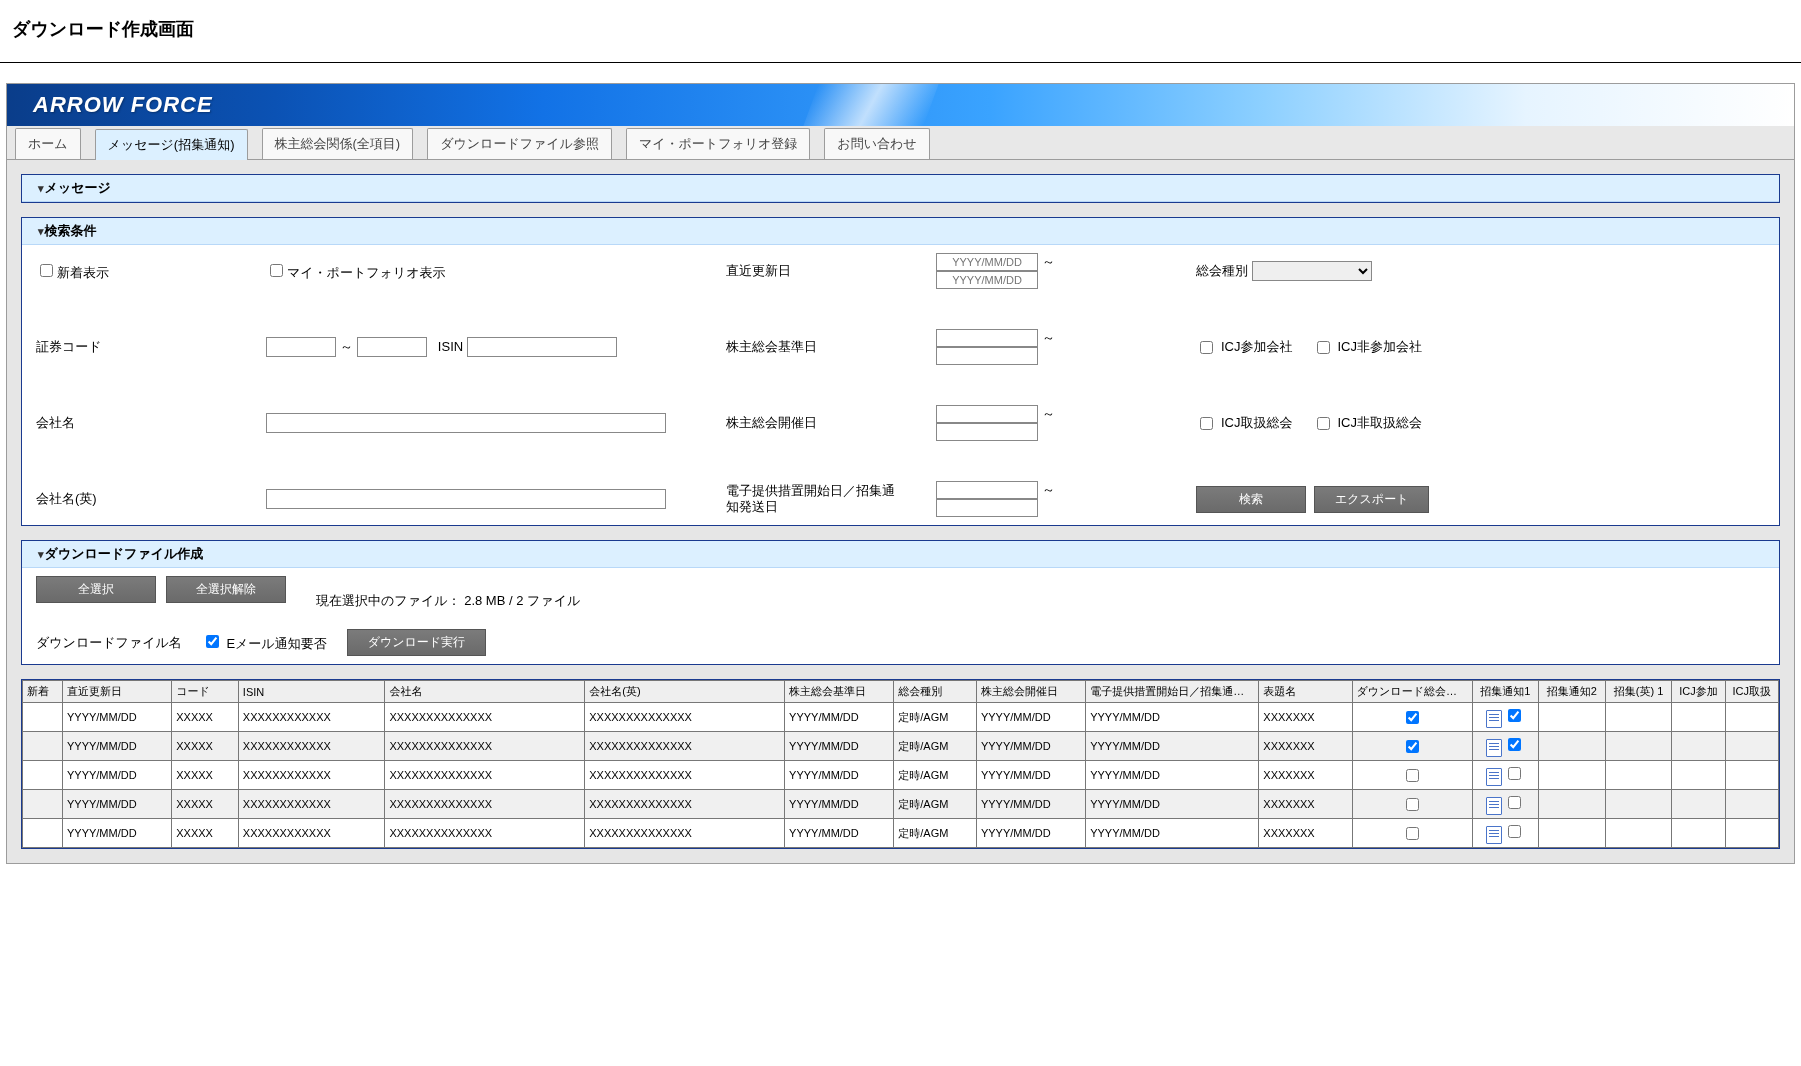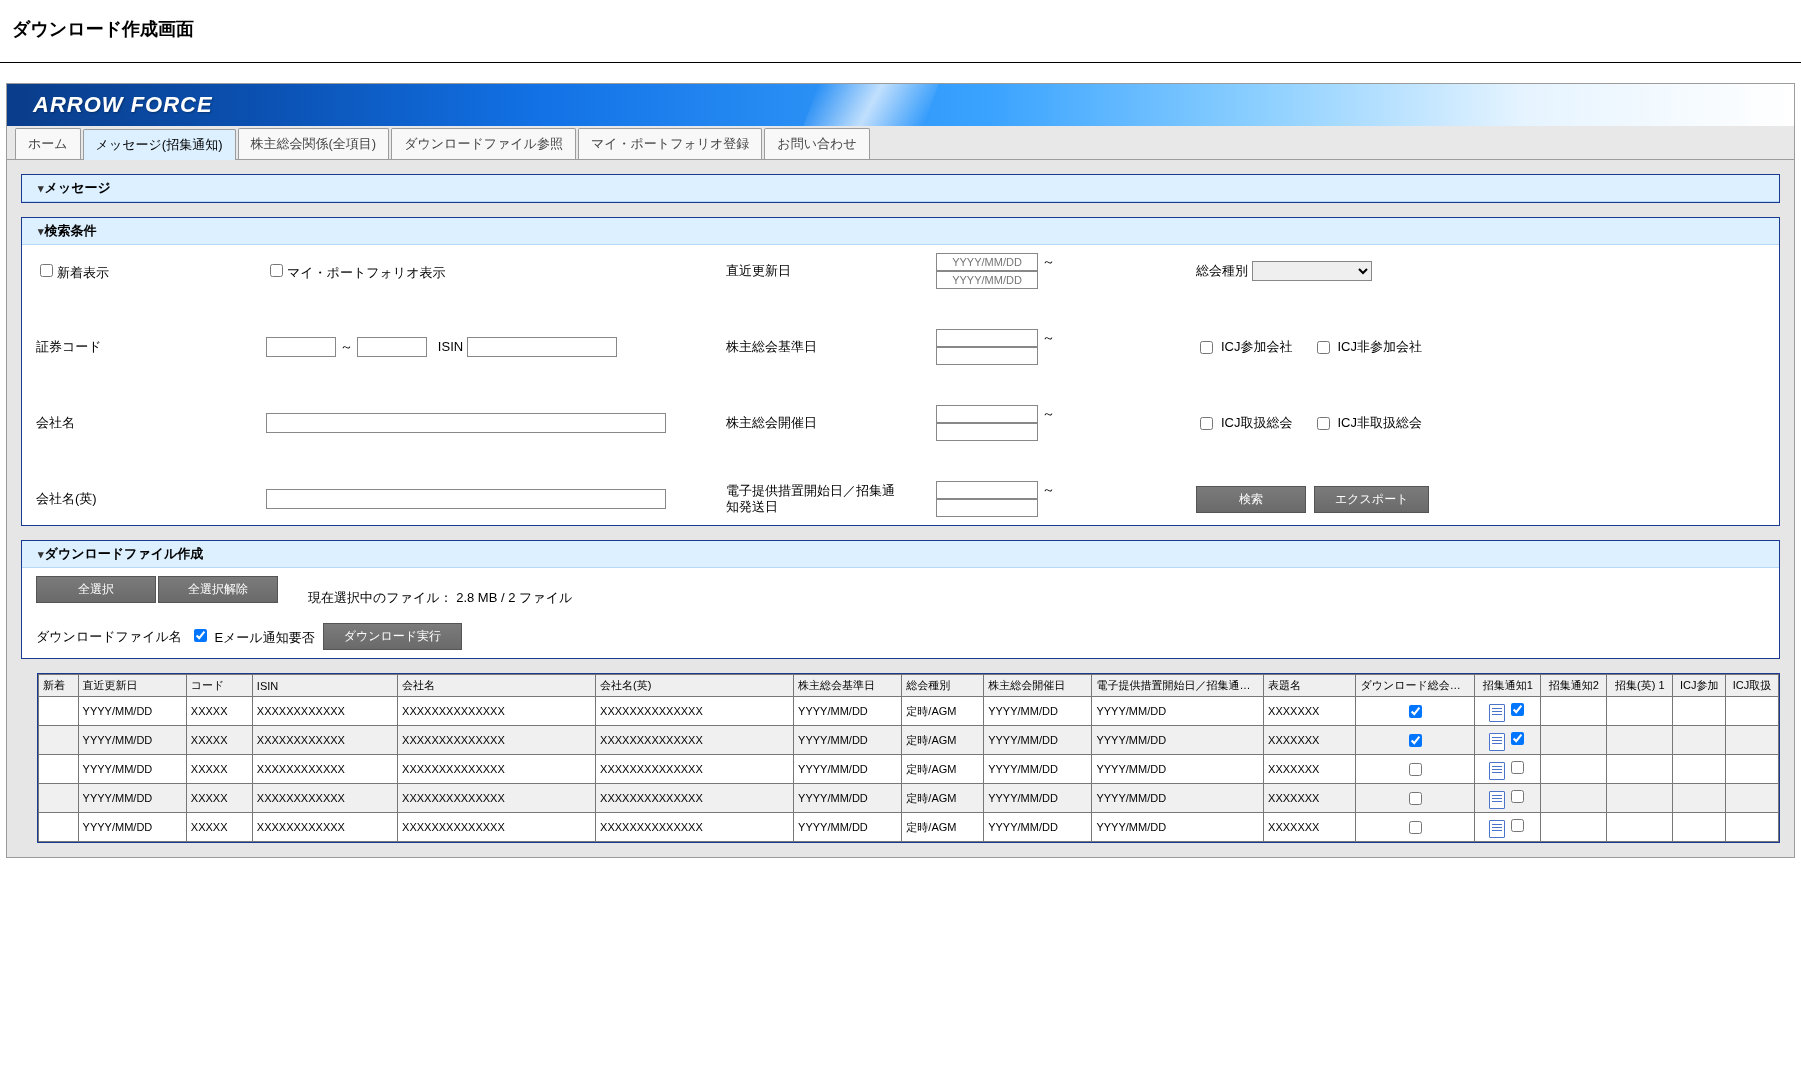--- a/index.html
+++ b/index.html
@@ -3,44 +3,44 @@
 <meta charset="utf-8">
 <style>
   body { margin:0; font-family:"Meiryo","Hiragino Kaku Gothic Pro",sans-serif; font-size:13px; color:#000; background:#fff; }
   .page-title { font-size:18px; font-weight:bold; padding:17px 12px; }
   .rule { border-top:1px solid #000; margin:4px 0 20px 0; }
   .app-frame { border:1px solid #9C9C9C; margin:0 6px; }
   .banner { height:42px; background:linear-gradient(90deg,#0a3d8a 0%,#0b52b4 15%,#1272e6 30%,#3aa3ff 55%,#8bcfff 70%,#e6f4ff 85%,#ffffff 100%); display:flex; align-items:center; padding-left:26px; position:relative; overflow:hidden; }
   .banner-text { color:#fff; font-size:22px; font-weight:bold; font-style:italic; letter-spacing:1px; text-shadow:1px 1px 2px rgba(0,0,0,.3); }
   .banner::after{content:"";position:absolute;left:45%;top:0;bottom:0;width:120px;background:linear-gradient(100deg,rgba(255,255,255,0) 0%,rgba(255,255,255,.7) 50%,rgba(255,255,255,0) 100%);transform:skewX(-20deg);}
   .tabs { display:flex; border-bottom:1px solid #9C9C9C; background:#E8E8E8; padding-left:8px; }
-  .tab { padding:6px 12px; border:1px solid #9C9C9C; border-bottom:none; background:#F8F8F8; margin-right:2px; margin-top:2px; cursor:pointer; color:#444; border-radius:2px 2px 0 0;}
+  .tab { padding:6px 12px; border:1px solid #9C9C9C; border-bottom:none; background:#F8F8F8; margin-right:14px; margin-top:2px; cursor:pointer; color:#444; border-radius:2px 2px 0 0;}
   .tab.active { background:#DCF0FF; color:#000; position:relative; top:1px; }
   .content { background:#E6E6E6; padding:14px; }
   .panel { background:#fff; border:1px solid #1A3A8F; margin-bottom:14px; }
   .panel-header { background:#DCF0FF; padding:4px 16px; font-weight:bold; border-bottom:1px solid #B8D8F8; }
   .panel-header::before{ content:"▾ "; color:#333; font-size:11px; letter-spacing:-3px; margin-right:4px;}
   .panel-body { padding:8px 14px; }
   input.tf { border:1px solid #888; padding:2px 4px; font-size:12px; }
   input.date { width:92px; border:1px solid #888; padding:2px 4px; font-size:11px; text-align:center; color:#555;}
   select.sel { border:1px solid #888; font-size:12px; padding:1px; width:120px;}
   .chk { margin-right:4px; }
   .tilde { margin:0 4px; }
   .btn-gray { background:linear-gradient(#7b7b7b,#6a6a6a); color:#fff; border:1px solid #555; padding:4px 20px; font-size:12px; cursor:pointer; }
-  .btn-row { display:flex; gap:2px; margin-bottom:16px; }
-  .dlname-row { display:flex; align-items:center; gap:8px; margin-top:4px; }
+  .btn-row { display:flex; gap:10px; margin-bottom:22px; }
+  .dlname-row { display:flex; align-items:center; gap:20px; margin-top:4px; }
   .dlname-row input.tf { width:410px; }
   table.data { width:100%; border-collapse:collapse; background:#fff; table-layout:fixed;}
   table.data th, table.data td { border:1px solid #777; padding:3px 4px; font-size:11px; text-align:left; overflow:hidden; white-space:nowrap; text-overflow:ellipsis;}
   table.data th { background:#EFEFEF; font-weight:normal; }
   table.data tr:nth-child(even) td{ background:#F0F0F0;}
   .center{text-align:center !important;}
   .doc-icon{display:inline-block;width:14px;height:16px;border:1px solid #4a74c9;border-radius:1px;position:relative;margin-right:2px;vertical-align:middle;background:#fff;}
   .doc-icon::before{content:"";position:absolute;left:2px;right:2px;top:3px;border-top:1px solid #4a74c9;box-shadow:0 3px 0 #4a74c9,0 6px 0 #4a74c9;}
-  .table-wrap{ border:1px solid #1A3A8F; background:#fff;margin-left:16px; }
+  .table-wrap{ border:1px solid #1A3A8F; background:#fff; }
   .chk-pair{ display:flex; gap:20px;}
   .chk-pair label{display:flex; align-items:center; gap:4px; white-space:nowrap;}
   .status-line{display:flex;align-items:center;gap:30px;}
 </style>
 </head>
 <body>
 
 <div class="page-title">ダウンロード作成画面</div>
 <div class="rule"></div>
 

